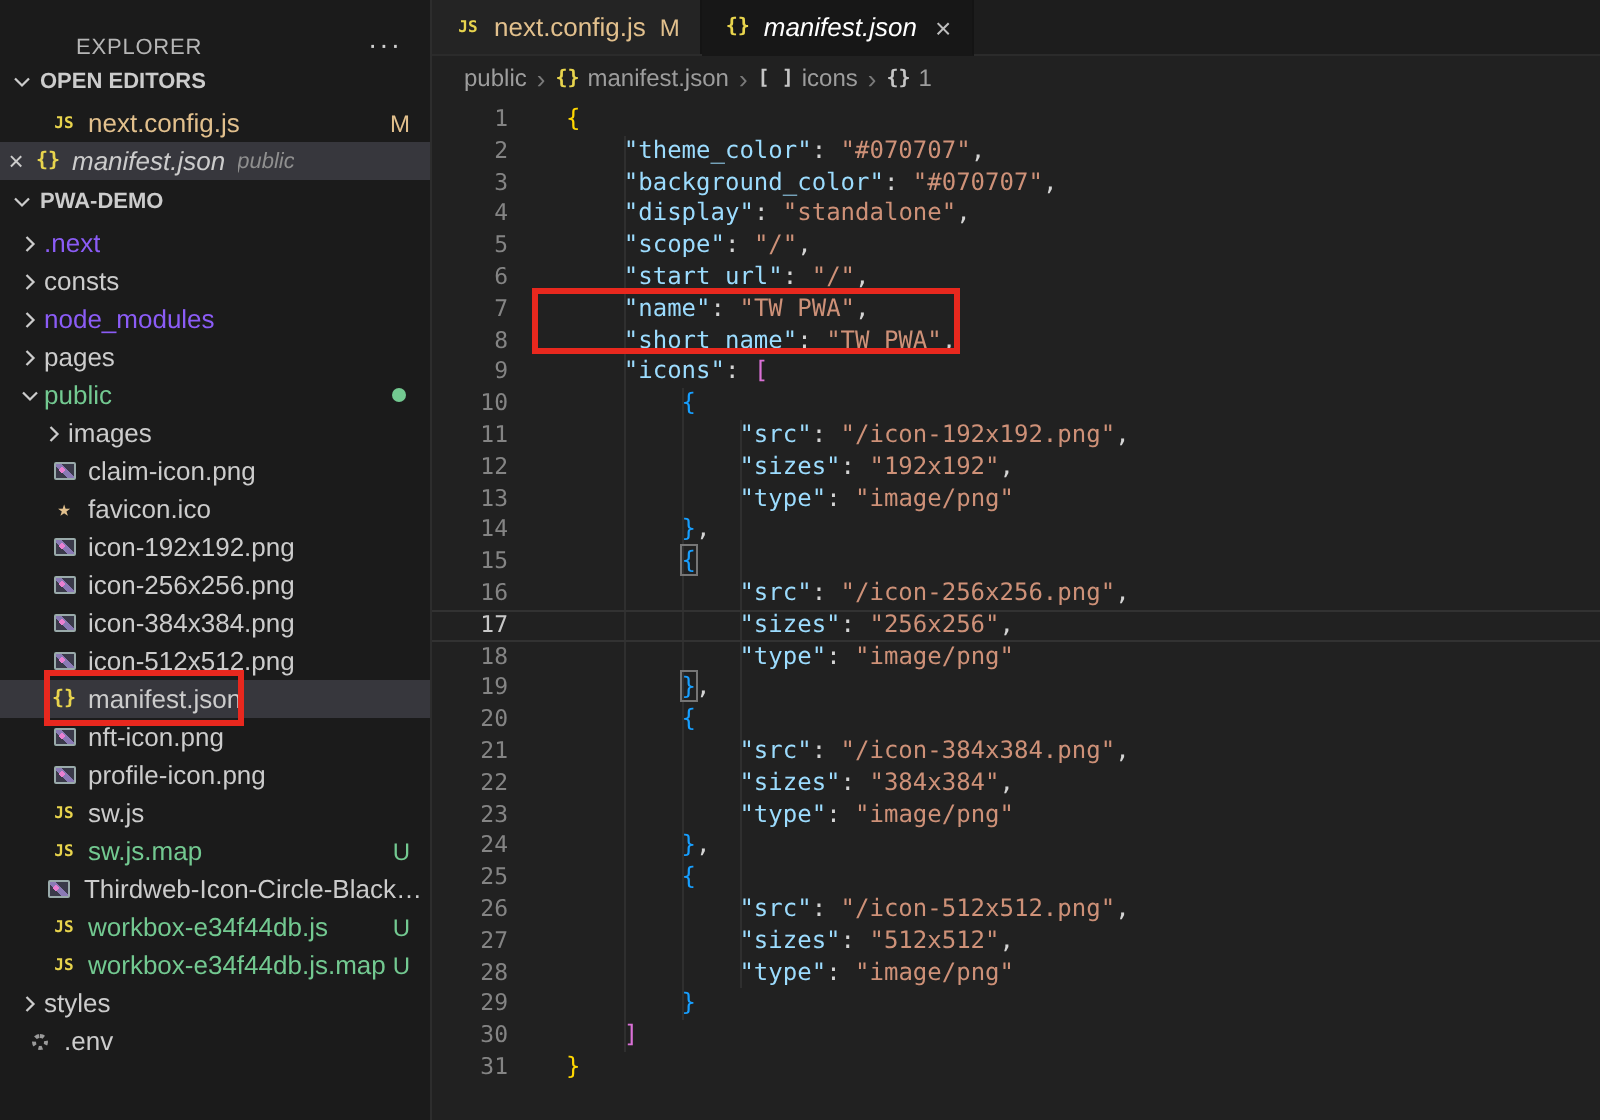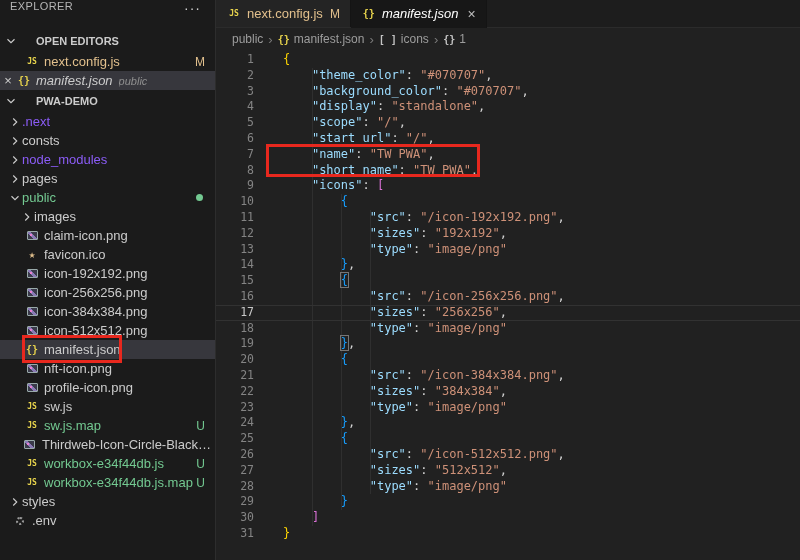--- a/index.html
+++ b/index.html
@@ -3,25 +3,25 @@
 <meta charset="utf-8">
 <style>
   * { margin:0; padding:0; box-sizing:border-box; }
   html,body { width:800px; height:560px; overflow:hidden; background:#1f1f1f;
               font-family:"Liberation Sans", sans-serif; -webkit-font-smoothing:antialiased; }
   .app { display:flex; width:800px; height:560px; }
 
   
   .sidebar { width:216px; height:560px; background:#1b1b1b; color:#cccccc; flex:none;
              border-right:1px solid #2d2d2d; position:relative; overflow:hidden; }
-  .sb-title { height:30px; display:flex; align-items:flex-start; padding:0 10px;
-              font-size:11px; color:#b6b6b6; letter-spacing:.4px; }
+  .sb-title { height:30px; display:flex; align-items:flex-end; padding:0 10px;
+              font-size:11px; color:#b6b6b6; letter-spacing:.4px;margin-left:28px; }
   .sb-title .grow { flex:1; }
   .sb-more { color:#cfcfcf; font-size:14px; letter-spacing:1px; cursor:pointer; padding:0 4px; }
-  .sec-head { height:22px; display:flex; align-items:center; gap:18px; padding:0 4px;
+  .sec-head { height:22px; display:flex; align-items:center; gap:2px; padding:0 4px;
               font-size:11px; font-weight:bold; color:#cccccc; cursor:pointer; }
   .sec-head svg { flex:none; }
   .row { height:19px; display:flex; align-items:center; font-size:13px; color:#cccccc;
          cursor:pointer; position:relative; white-space:nowrap; }
   .row.selected { background:#37373d; }
   .row .lbl { overflow:hidden; text-overflow:ellipsis; }
   .row .grow { flex:1; }
   .row .badge { font-size:12px; margin-right:10px; }
   .c-mod { color:#e2c08d; } .c-green { color:#73c991; } .c-dim { color:#8b5cf6; }
   .detail { color:#8f8f8f; font-size:11px; font-style:italic; margin-left:6px; }

